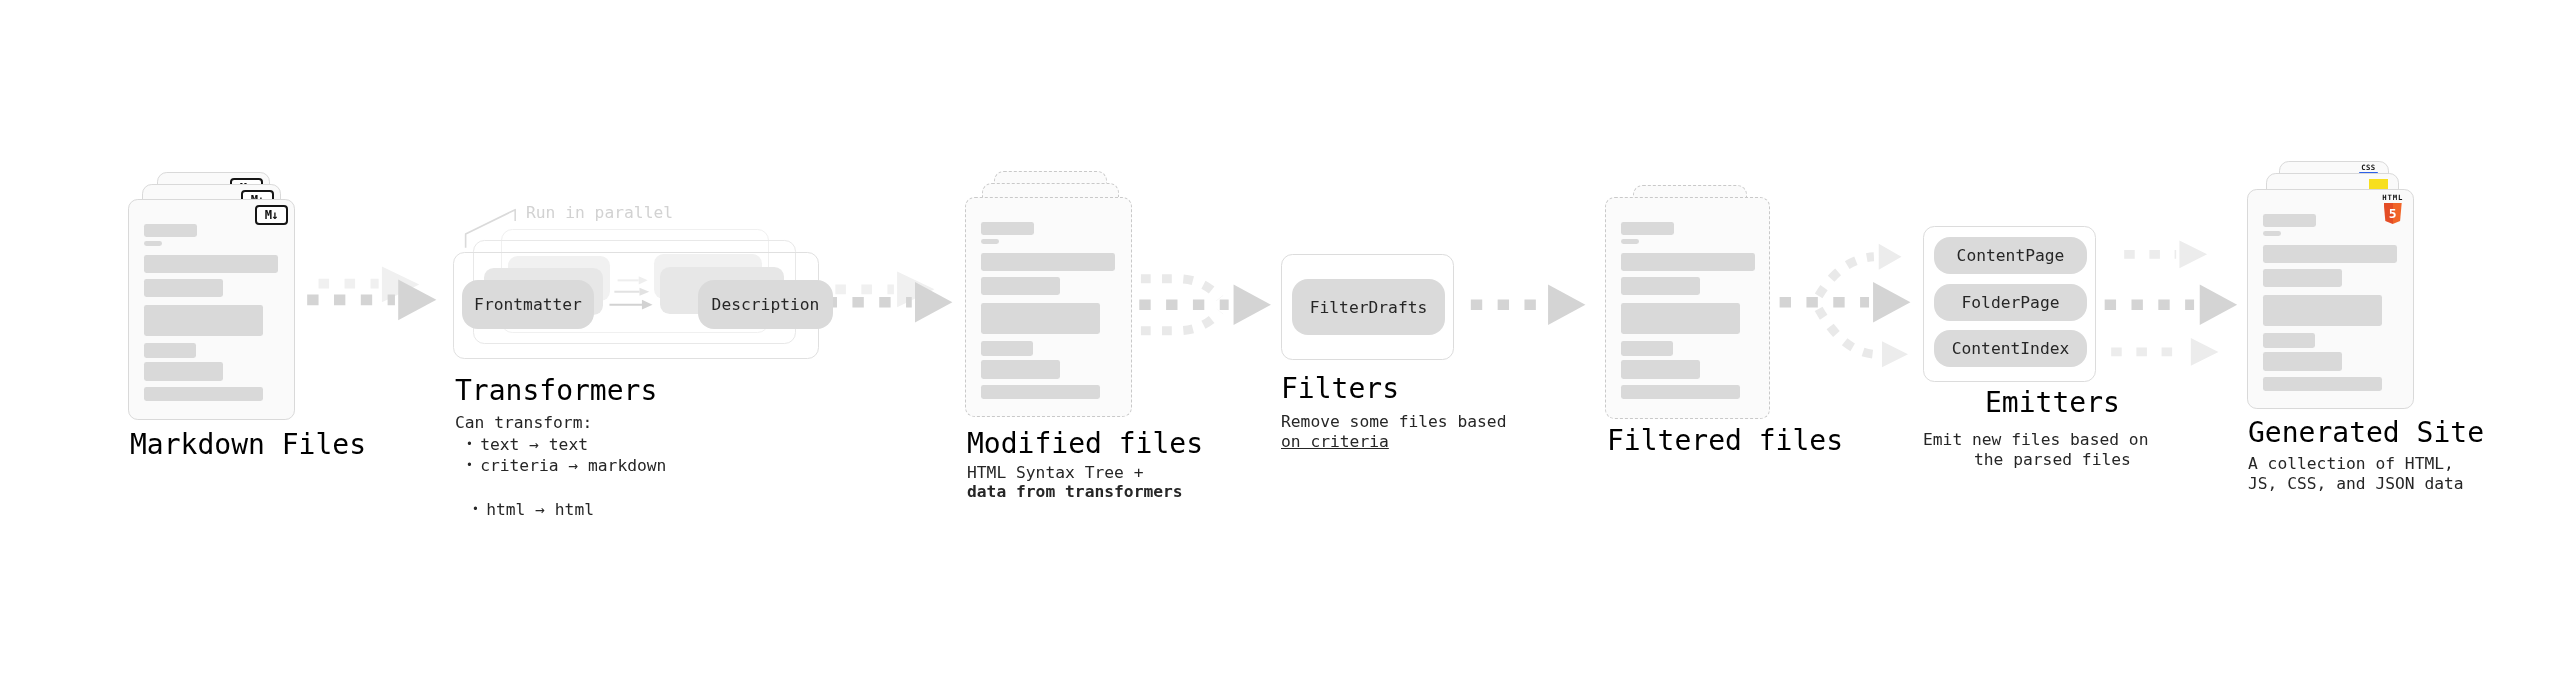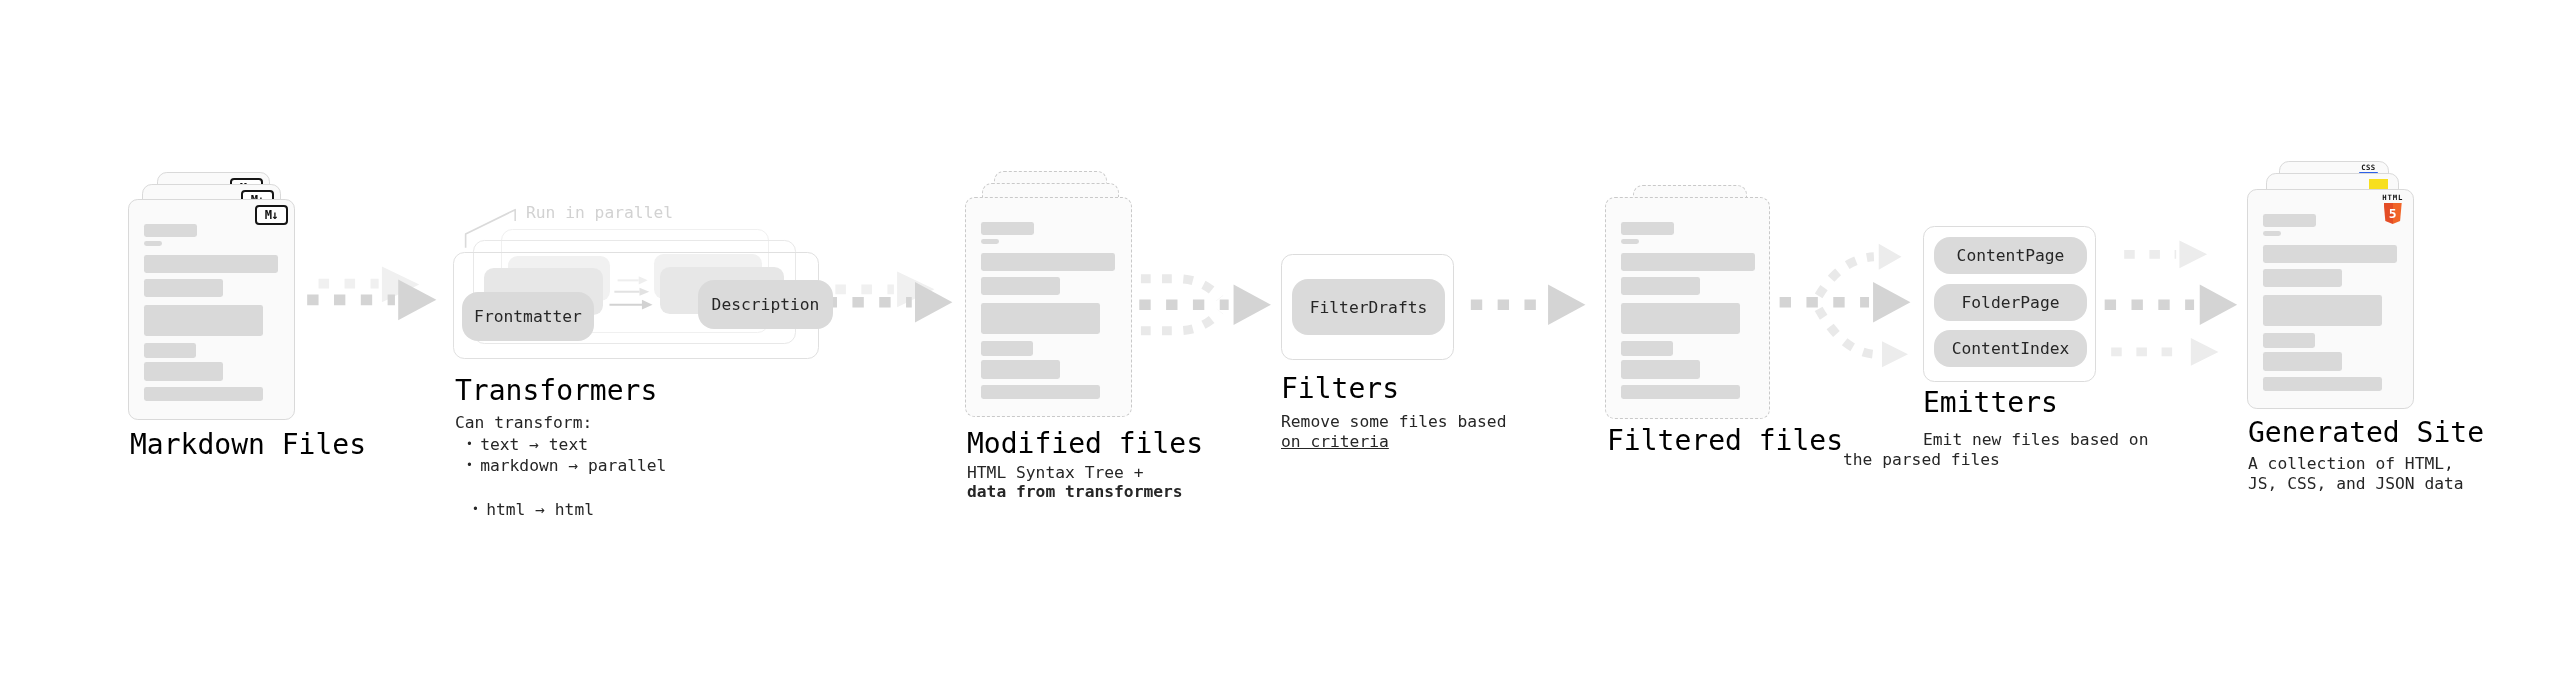--- a/index.html
+++ b/index.html
@@ -175,30 +175,30 @@
 
   <div>
     <div class="annotation" style="left:526px;top:205px;">Run in parallel</div>
 
     <div class="tbox" style="left:501px;top:229px;width:268px;height:104px;border-color:#f0f0f0;"></div>
     <div class="tbox" style="left:473px;top:240px;width:323px;height:104px;border-color:#e8e8e8;"></div>
     <div class="tbox" style="left:453px;top:252px;width:366px;height:107px;"></div>
 
     <div class="pill-ghost" style="left:508px;top:256px;width:102px;height:45px;background:#f1f1f1;"></div>
     <div class="pill-ghost" style="left:484px;top:268px;width:119px;height:47px;background:#e7e7e7;"></div>
-    <div class="pill" style="left:462px;top:292px;width:132px;height:49px;">Frontmatter</div>
+    <div class="pill" style="left:462px;top:280px;width:132px;height:49px;">Frontmatter</div>
 
     <div class="pill-ghost" style="left:654px;top:254px;width:108px;height:45px;background:#f1f1f1;"></div>
     <div class="pill-ghost" style="left:660px;top:267px;width:124px;height:47px;background:#e7e7e7;"></div>
     <div class="pill" style="left:661px;top:280px;width:135px;height:49px;margin-left:37px;">Description</div>
 
     <div class="stage-title" style="left:455px;top:377px;">Transformers</div>
     <div class="stage-desc" style="left:455px;top:414px;">Can transform:</div>
     <div class="stage-desc" style="left:466px;top:436px;"><span class="bullet-dot">•</span><span>text → text</span></div>
-    <div class="stage-desc" style="left:466px;top:457px;"><span class="bullet-dot">•</span><span>markdown → parallel</span></div>
+    <div class="stage-desc" style="left:466px;top:457px;"><span class="bullet-dot">•</span><span>criteria → markdown</span></div>
     <div class="stage-desc" style="left:472px;top:477px;margin-top:24px;"><span class="bullet-dot">•</span><span>html → html</span></div>
   </div>
 
   <div>
     <div class="sheet dashed" style="left:994px;top:171px;width:113px;height:89px;"></div>
     <div class="sheet dashed" style="left:982px;top:183px;width:137px;height:89px;"></div>
     <div class="sheet dashed" style="left:965px;top:197px;width:167px;height:220px;">
       <div class="bars">
         <span class="bar"></span>
           <span class="bar"></span>
@@ -238,23 +238,23 @@
       </div>
     </div>
     <div class="stage-title" style="left:1607px;top:427px;">Filtered files</div>
   </div>
 
   <div>
     <div class="obox" style="left:1923px;top:226px;width:173px;height:156px;"></div>
     <div class="pill" style="left:1934px;top:237px;width:153px;height:37px;">ContentPage</div>
     <div class="pill" style="left:1934px;top:284px;width:153px;height:37px;">FolderPage</div>
     <div class="pill" style="left:1934px;top:330px;width:153px;height:37px;">ContentIndex</div>
-    <div class="stage-title" style="left:1923px;top:389px;">Emitters</div>
+    <div class="stage-title" style="left:1985px;top:389px;">Emitters</div>
     <div class="stage-desc" style="left:1923px;top:431px;">Emit new files based on</div>
-    <div class="stage-desc" style="left:1843px;top:451px;text-align:center;">the parsed files</div>
+    <div class="stage-desc" style="left:1974px;top:451px;text-align:center;">the parsed files</div>
   </div>
 
   <div>
     <div class="sheet" style="left:2279px;top:161px;width:110px;height:89px;">
       <div class="css-badge">
         <div class="css-text">CSS</div>
         <div class="css-bar"></div>
       </div>
     </div>
     <div class="sheet" style="left:2266px;top:173px;width:133px;height:89px;">

